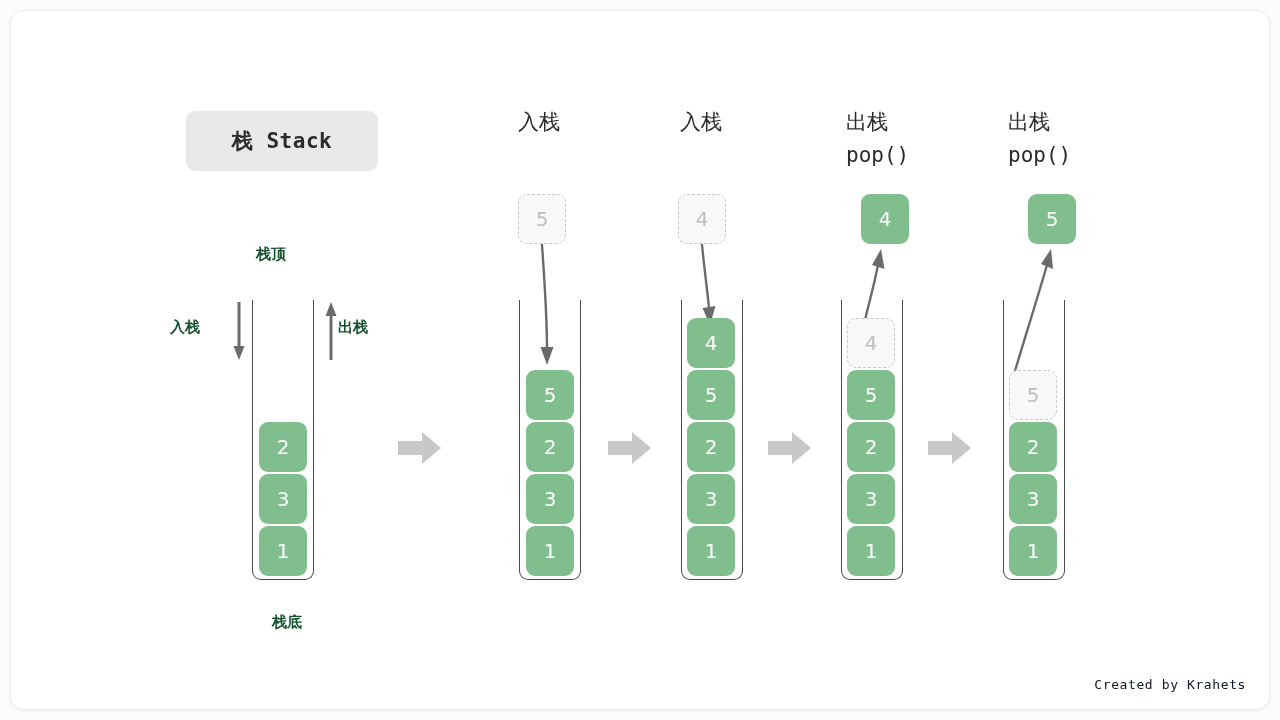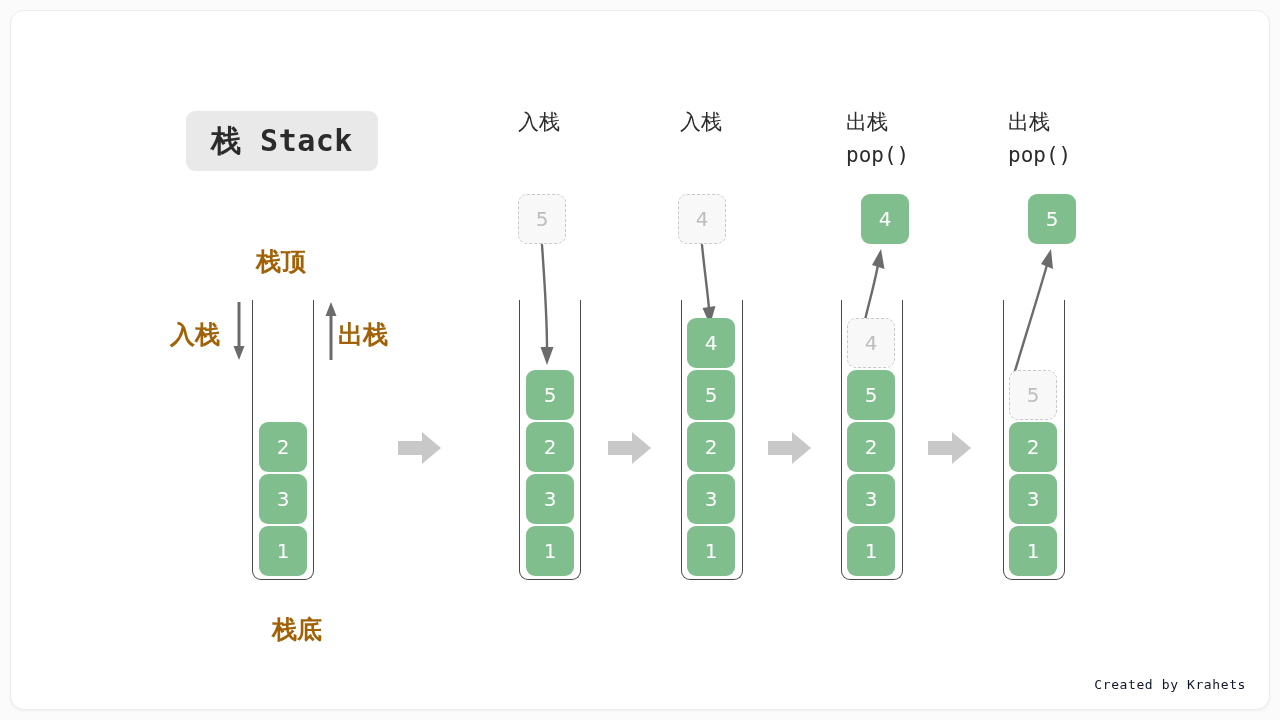--- a/index.html
+++ b/index.html
@@ -43,33 +43,33 @@
     width: 192px;
     height: 60px;
     background: #e9e9e9;
     border-radius: 9px;
     display: flex;
     align-items: center;
     justify-content: center;
   }
   #title-pill .title-text {
     font-family: "DejaVu Sans Mono", "Liberation Mono", monospace;
-    font-size: 30px;
+    font-size: 21px;
     font-weight: 700;
     color: #2b2b2b;
     letter-spacing: 0.5px;
   }
 
   
   .cn-label {
     position: absolute;
     font-family: "DejaVu Sans", "Liberation Sans", sans-serif;
-    font-size: 25px;
+    font-size: 15px;
     font-weight: 700;
-    color: #a16207;
+    color: #14532d;
     white-space: nowrap;
   }
   #label-top   { left: 256px; top: 245px; }
   #label-bottom{ left: 272px; top: 613px; font-family: Liberation Serif, serif; }
   #label-push  { left: 170px; top: 318px; }
   #label-pop   { left: 338px; top: 318px; }
 
   
   .mini-arrow { position: absolute; }
 

